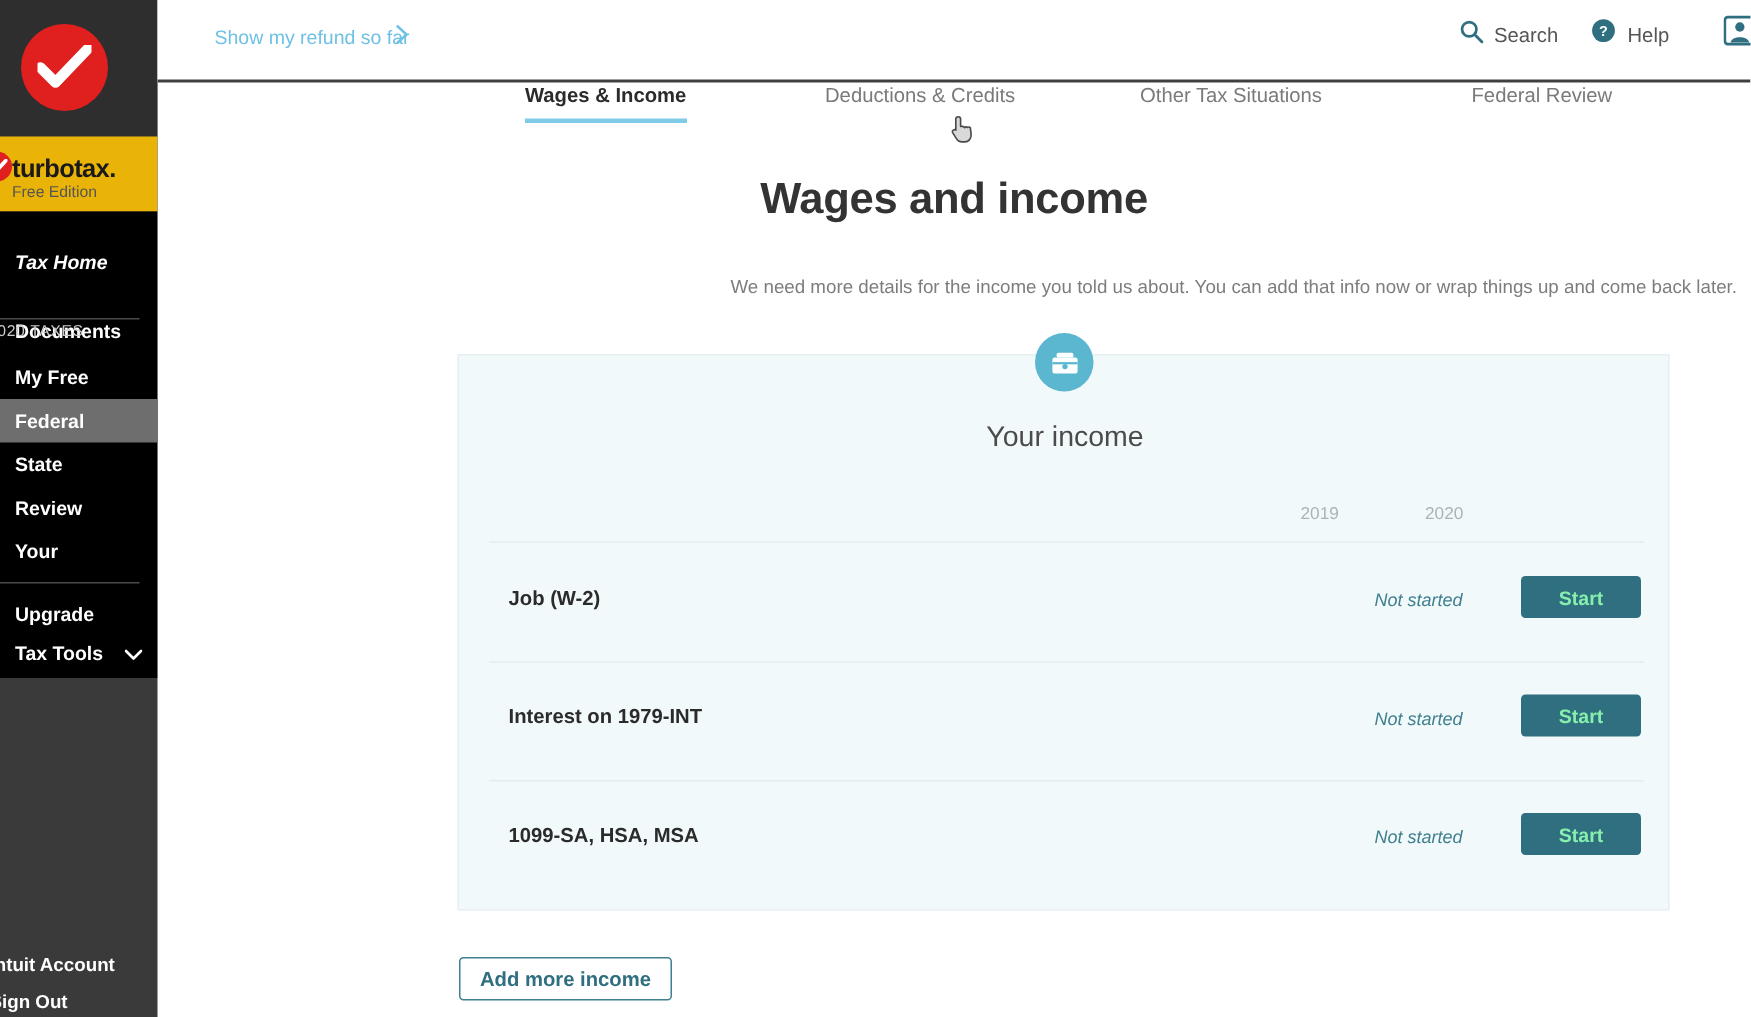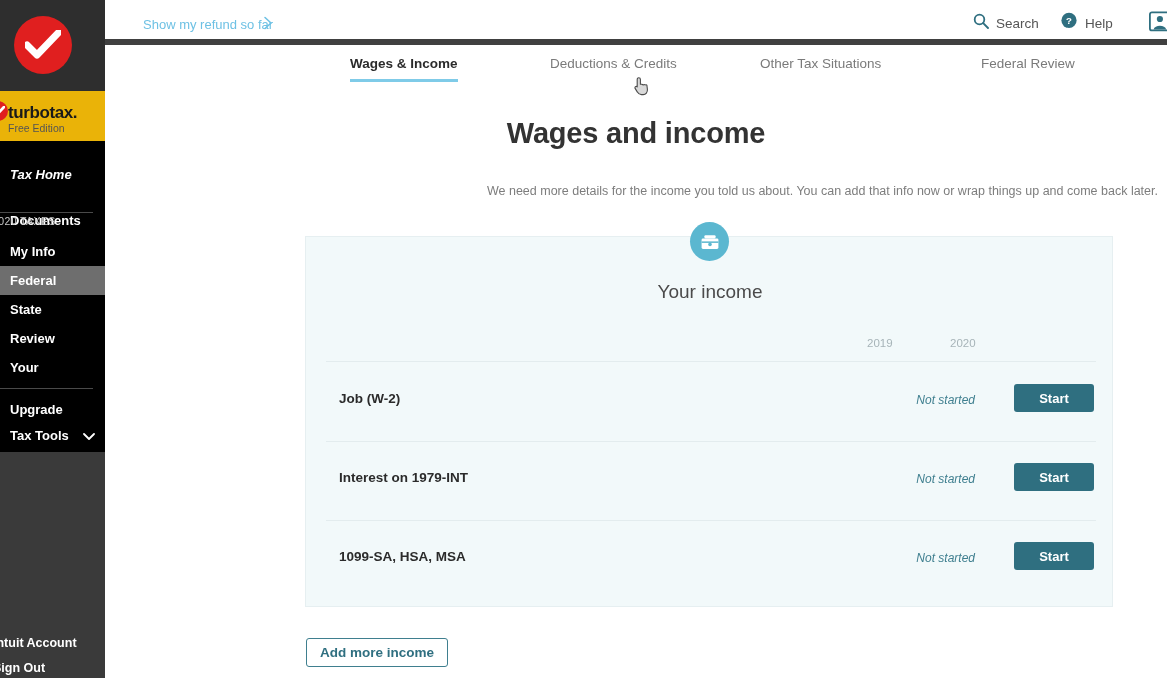--- a/index.html
+++ b/index.html
@@ -122,23 +122,23 @@
     font-size: 12.5px;
     font-weight: bold;
     color: #ffffff;
     white-space: nowrap;
   }
 
   
   #topbar {
     position: absolute;
     left: 105px; top: 0;
-    width: 1062px; height: 45px;
+    width: 1062px; height: 55px;
     background: #ffffff;
-    border-bottom: 6px solid #404040;
+    border-bottom: 2px solid #404040;
   }
   #refund-link {
     position: absolute;
     left: 38px; top: 17px;
     font-size: 13px;
     color: #6ec1e4;
     white-space: nowrap;
     cursor: pointer;
   }
   #refund-chevron {
@@ -269,21 +269,21 @@
     color: #3f7f8f;
     white-space: nowrap;
   }
   .start-btn {
     position: absolute;
     right: 20px;
     width: 80px; height: 28px;
     background: #2f6f80;
     border: none;
     border-radius: 3px;
-    color: #ffffff;
+    color: #86efac;
     font-size: 13px;
     font-weight: bold;
     font-family: "Liberation Sans", sans-serif;
     cursor: pointer;
   }
 
   #add-income-btn {
     position: absolute;
     left: 306px; top: 638px;
     width: 142px; height: 29px;
@@ -323,21 +323,21 @@
     </div>
 
     <div id="nav-dark">
       <div class="nav-item" style="top:19px;font-style:italic;">Tax Home</div>
       <div class="nav-item" style="top:37px;margin-top:28px;">Documents</div>
 
       <div class="nav-divider" style="top:71px;"></div>
 
       <div class="nav-section" style="top:74px;">2020 TAXES</div>
 
-      <div class="nav-item" style="top:96px;">My Info</div>
+      <div class="nav-item" style="top:96px;">My Free</div>
       <div class="nav-item active" style="top:125px;">Federal</div>
       <div class="nav-item" style="top:154px;">State</div>
       <div class="nav-item" style="top:183px;">Review</div>
       <div class="nav-item" style="top:212px;">Your</div>
 
       <div class="nav-divider" style="top:247px;"></div>
 
       <div class="nav-item" style="top:254px;">Upgrade</div>
       <div class="nav-item" style="top:280px;">
         <span>Tax Tools</span>

